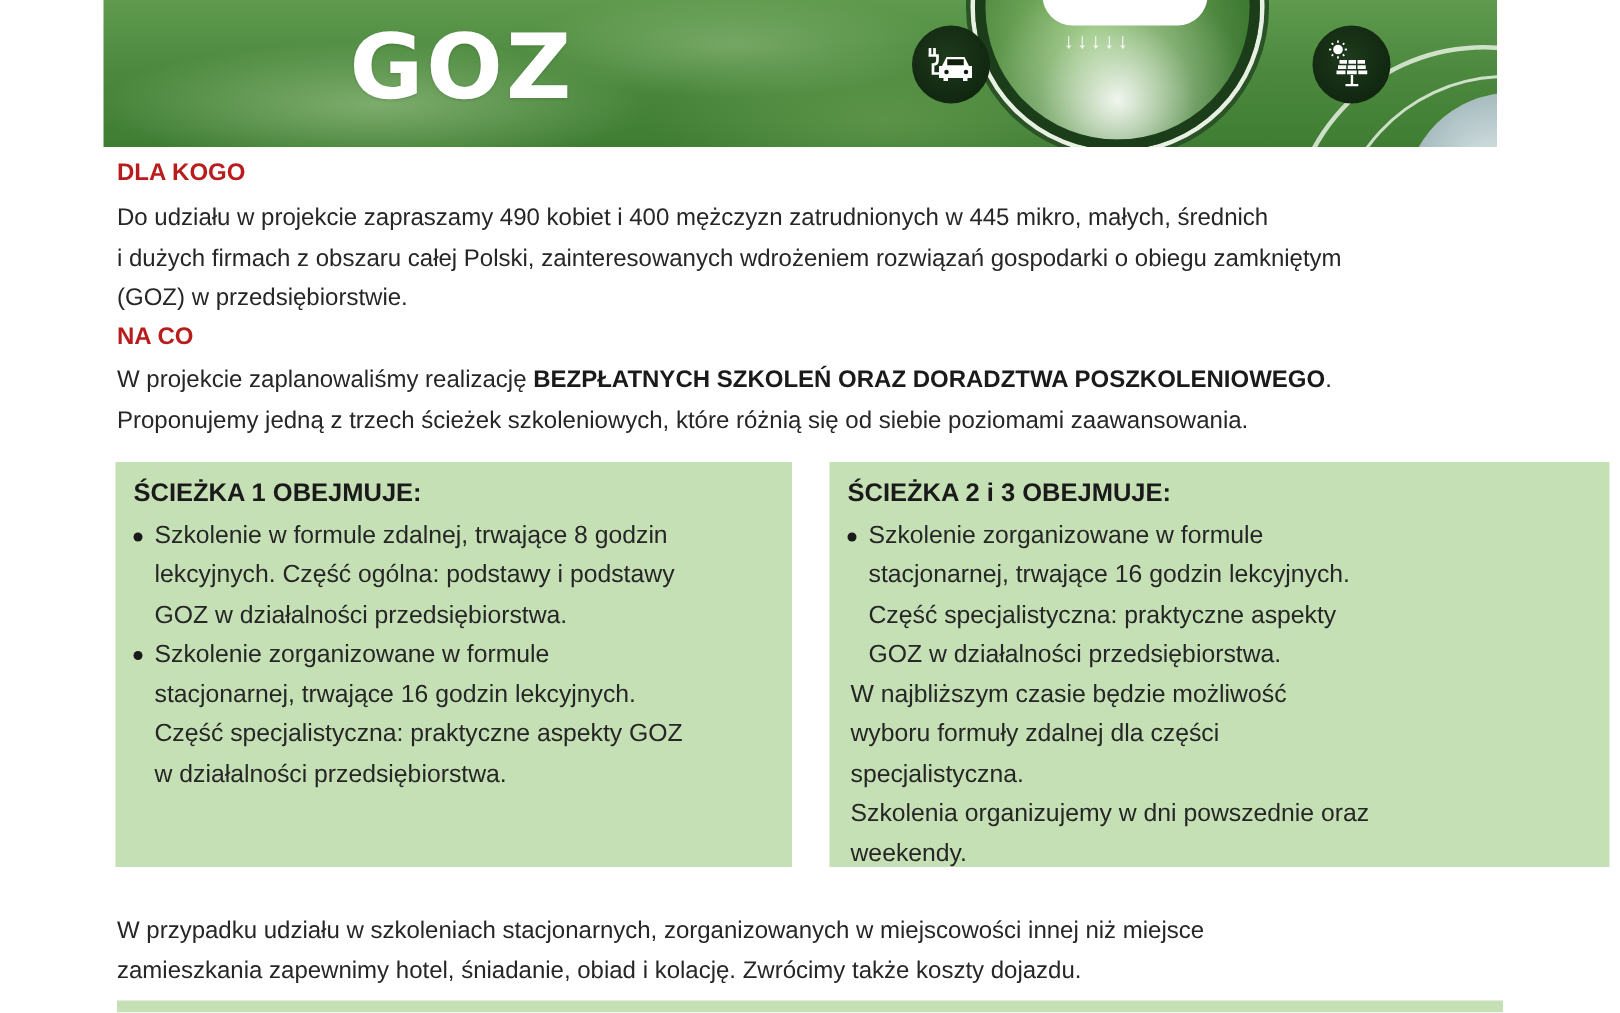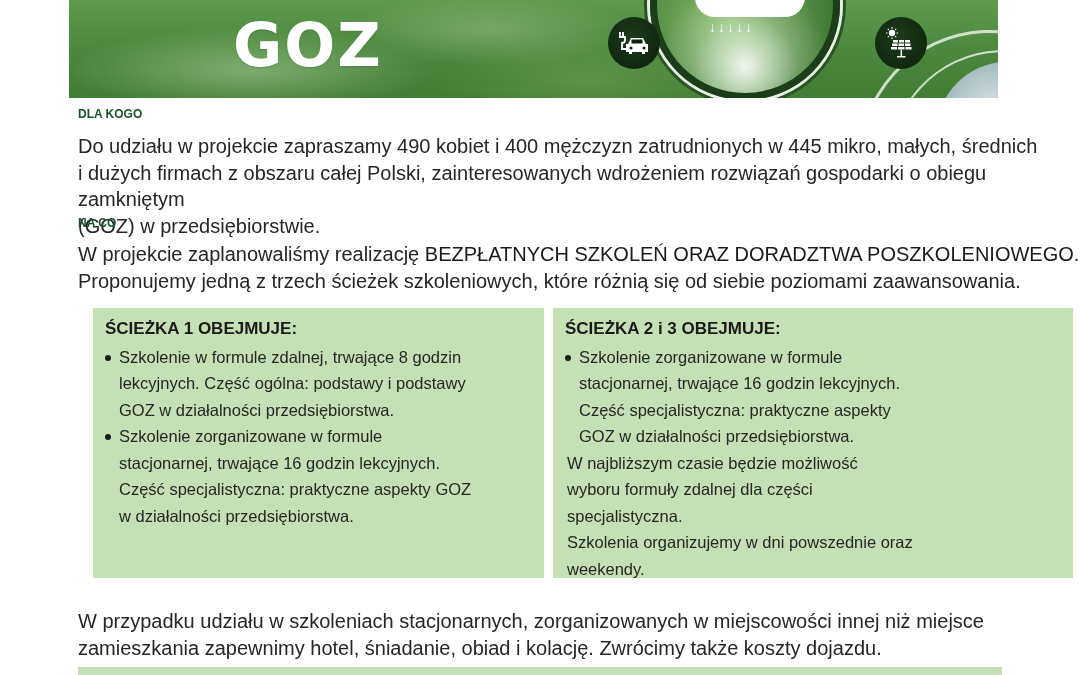--- a/index.html
+++ b/index.html
@@ -60,26 +60,26 @@
     .arc1 { left: 790px; top: 30px; width: 260px; height: 260px; transform: rotate(20deg); }
     .arc2 { left: 820px; top: 50px; width: 230px; height: 230px; border-width: 2px; transform: rotate(20deg); }
     .earth {
       position: absolute; left: 868px; top: 62px; width: 140px; height: 140px; border-radius: 50%;
       background: radial-gradient(circle at 40% 35%, #d9e4e6, #8aa5a8 60%, #4b6b6e);
     }
 
     
     .section-heading {
       position: absolute; left: 78px;
-      font-weight: bold; font-size: 12px; color: #14532d;
+      font-weight: bold; font-size: 16px; color: #b91c1c;
     }
     .para {
-      position: absolute; left: 78px; font-size: 20px; line-height: 26.5px; color: #262626;
-    }
-    .para b { font-weight: normal; color: #1a1a1a; }
+      position: absolute; left: 78px; font-size: 16px; line-height: 26.5px; color: #262626;
+    }
+    .para b { font-weight: bold; color: #1a1a1a; }
 
     
     .path-box {
       position: absolute; background: #c6e0b6; padding: 8px 12px 0 12px;
       font-size: 16.5px; line-height: 26.5px; color: #262626;
     }
     .path-title { font-weight: bold; font-size: 17px; color: #1a1a1a; margin-bottom: 1px; }
     .path-box ul { list-style: none; }
     .path-box li { position: relative; padding-left: 14px; }
     .bullet {
@@ -155,21 +155,21 @@
     <span class="plain-line">i dużych firmach z obszaru całej Polski, zainteresowanych wdrożeniem rozwiązań gospodarki o obiegu zamkniętym</span>
     <span class="plain-line">(GOZ) w przedsiębiorstwie.</span>
   </div>
 
   <div class="section-heading" style="top:216px;">NA CO</div>
   <div class="para" style="top:241px;">
     <span class="plain-line"><span>W projekcie zaplanowaliśmy realizację </span><b>BEZPŁATNYCH SZKOLEŃ ORAZ DORADZTWA POSZKOLENIOWEGO</b><span>.</span></span>
     <span class="plain-line">Proponujemy jedną z trzech ścieżek szkoleniowych, które różnią się od siebie poziomami zaawansowania.</span>
   </div>
 
-  <div class="path-box" style="left:93px; top:308px; width:451px; height:270px;">
+  <div class="path-box" style="left:77px; top:308px; width:451px; height:270px;">
     <div class="path-title">ŚCIEŻKA 1 OBEJMUJE:</div>
     <ul>
       <li>
         <span class="bullet"></span>
         <span class="plain-line">Szkolenie w formule zdalnej, trwające 8 godzin</span>
         <span class="plain-line">lekcyjnych. Część ogólna: podstawy i podstawy</span>
         <span class="plain-line">GOZ w działalności przedsiębiorstwa.</span>
       </li>
       <li>
         <span class="bullet"></span>

